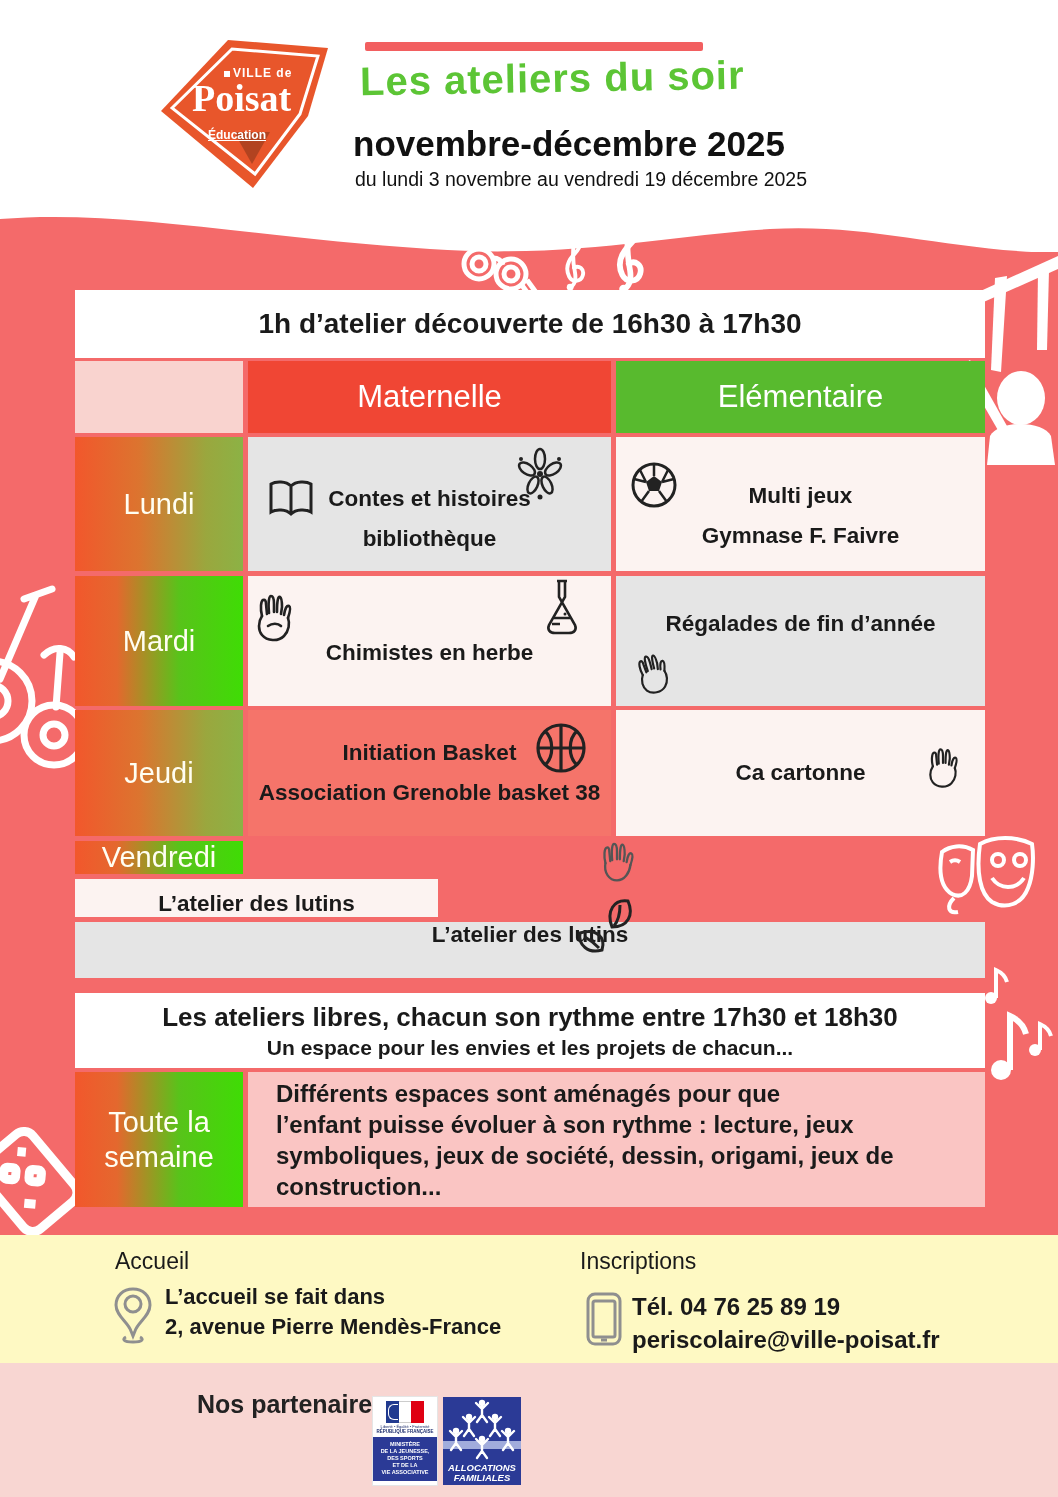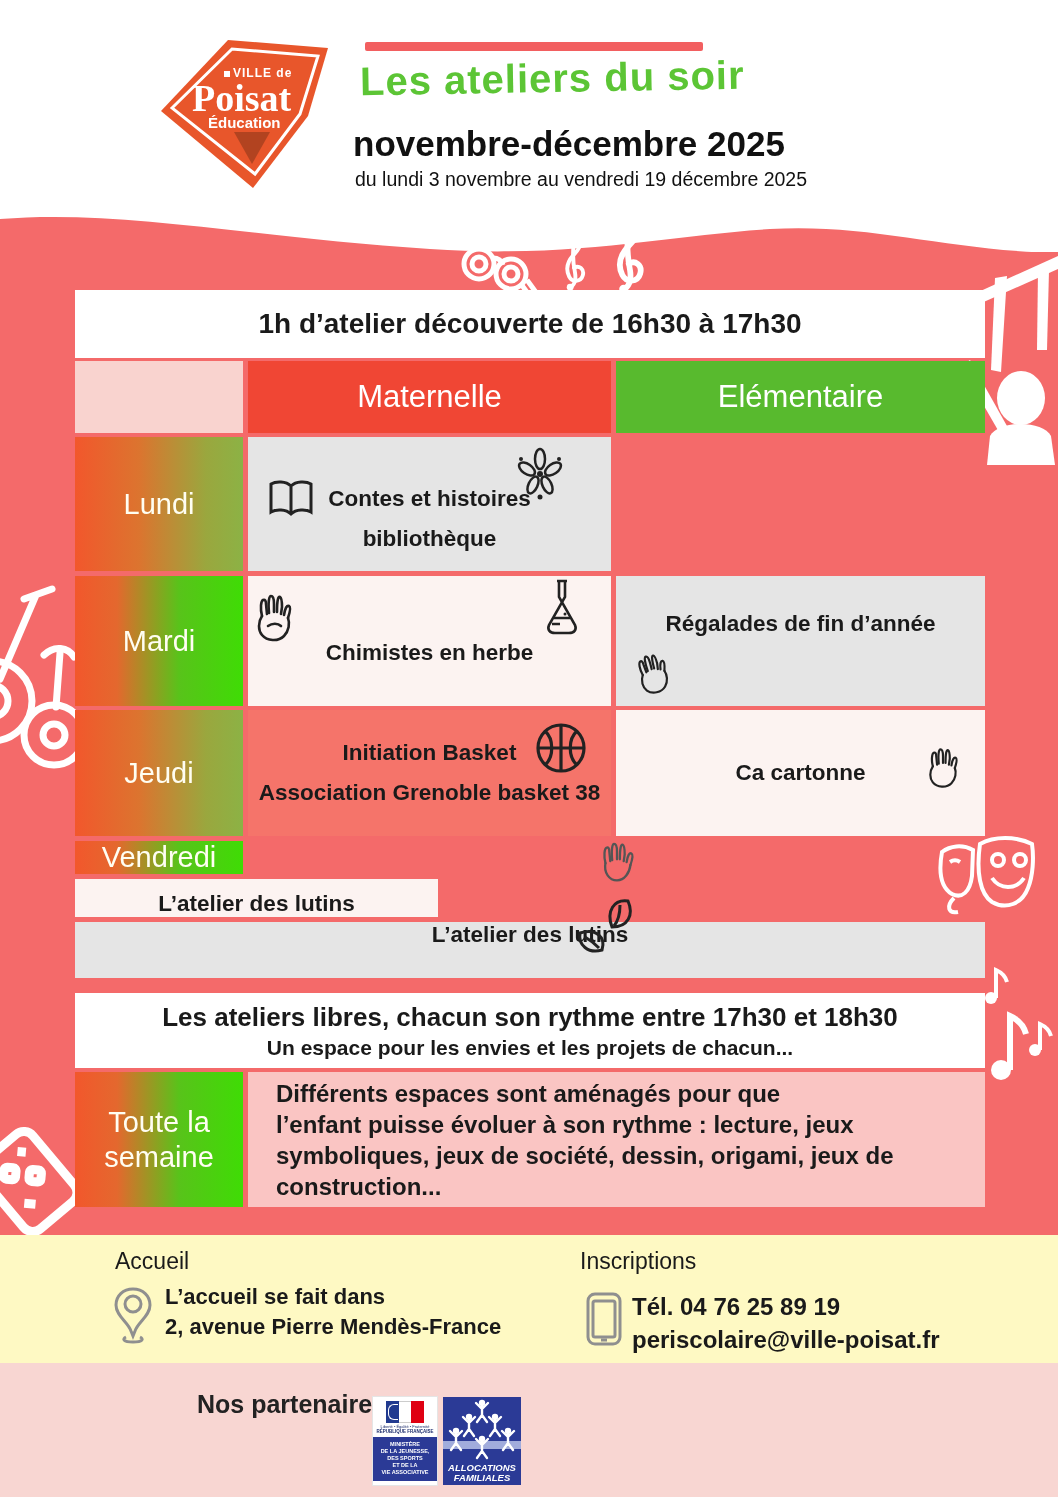--- a/index.html
+++ b/index.html
@@ -7,21 +7,21 @@
           font-family:"Liberation Sans",sans-serif;color:#1a1a1a;margin:0 auto;}
   .abs{position:absolute;}
 
   
   .logo{left:158px;top:36px;width:175px;height:158px;z-index:4;}
   .logo svg{position:absolute;left:0;top:0;}
   .logo .ltext{position:absolute;color:#fff;white-space:nowrap;}
   .lville{left:66px;top:30px;font-size:12px;font-weight:bold;letter-spacing:1px;}
   .lville .sq{display:inline-block;width:6px;height:6px;background:#fff;margin-right:3px;}
   .lname{left:34px;top:40px;font-size:38px;font-weight:bold;font-family:"Liberation Serif",serif;}
-  .ldept{left:50px;top:78px;font-size:15px;font-weight:bold;}
+  .ldept{left:50px;top:92px;font-size:12px;font-weight:bold;text-decoration:underline;}
   .redbar{left:365px;top:42px;width:338px;height:9px;background:#F25F60;border-radius:2px;z-index:4;}
   .title{left:360px;top:56px;font-size:40px;font-weight:bold;color:#5CC535;letter-spacing:1px;
          transform:rotate(-1deg);z-index:4;}
   .subtitle{left:353px;top:124px;font-size:35px;font-weight:bold;color:#111;z-index:4;}
   .daterange{left:355px;top:168px;font-size:19.5px;color:#111;z-index:4;}
 
   
   .pinkbg{left:0;top:252px;width:1058px;height:983px;background:#F46A6A;z-index:1;}
   .wave{left:0;top:207px;width:1058px;height:46px;z-index:1;}
   .deco{position:absolute;z-index:2;}
@@ -194,20 +194,29 @@
           <ellipse cx="20" cy="38" rx="4.5" ry="9" transform="rotate(-155 20 38)"></ellipse>
           <ellipse cx="34" cy="38" rx="4.5" ry="9" transform="rotate(155 34 38)"></ellipse>
           <circle cx="27" cy="27" r="3" fill="#222" stroke="none"></circle>
           <circle cx="46" cy="12" r="2" fill="#222" stroke="none"></circle>
           <circle cx="8" cy="12" r="2" fill="#222" stroke="none"></circle>
           <circle cx="27" cy="50" r="2.5" fill="#222" stroke="none"></circle>
         </svg>
         <div class="cl">Contes et histoires</div>
         <div class="cl">bibliothèque</div>
       </div>
+      <div class="cell ecell bgw pt24">
+        <svg class="cico" style="left:14px;top:24px;" width="48" height="48" viewBox="0 0 48 48">
+          <circle cx="24" cy="24" r="21" fill="none" stroke="#222" stroke-width="3"></circle>
+          <polygon points="24,15 32,21 29,30 19,30 16,21" fill="#222"></polygon>
+          <path d="M24 15 L24 3 M32 21 L44 18 M29 30 L37 41 M19 30 L11 41 M16 21 L4 18 M10 9 L16 21 M38 9 L32 21" stroke="#222" stroke-width="2.5" fill="none"></path>
+        </svg>
+        <div class="cl">Multi jeux</div>
+        <div class="cl">Gymnase F. Faivre</div>
+      </div>
     </div>
 
     <div class="row r2">
       <div class="day g2">Mardi</div>
       <div class="cell mcell bgw pt24">
         <svg class="cico" style="left:6px;top:16px;" width="40" height="52" viewBox="0 0 40 52" fill="none" stroke="#222" stroke-width="2.6" stroke-linecap="round">
           <path d="M8 24 C6 16 7 9 9 8 C11 7 12 9 12 12 L13 22"></path>
           <path d="M15 21 C14 10 15 4 17 4 C19 4 20 7 20 12 L20 20"></path>
           <path d="M23 20 C23 9 24 4 26 5 C28 6 28 10 28 15 L27 22"></path>
           <path d="M30 23 C31 16 33 13 35 14 C37 15 36 20 34 26"></path>

